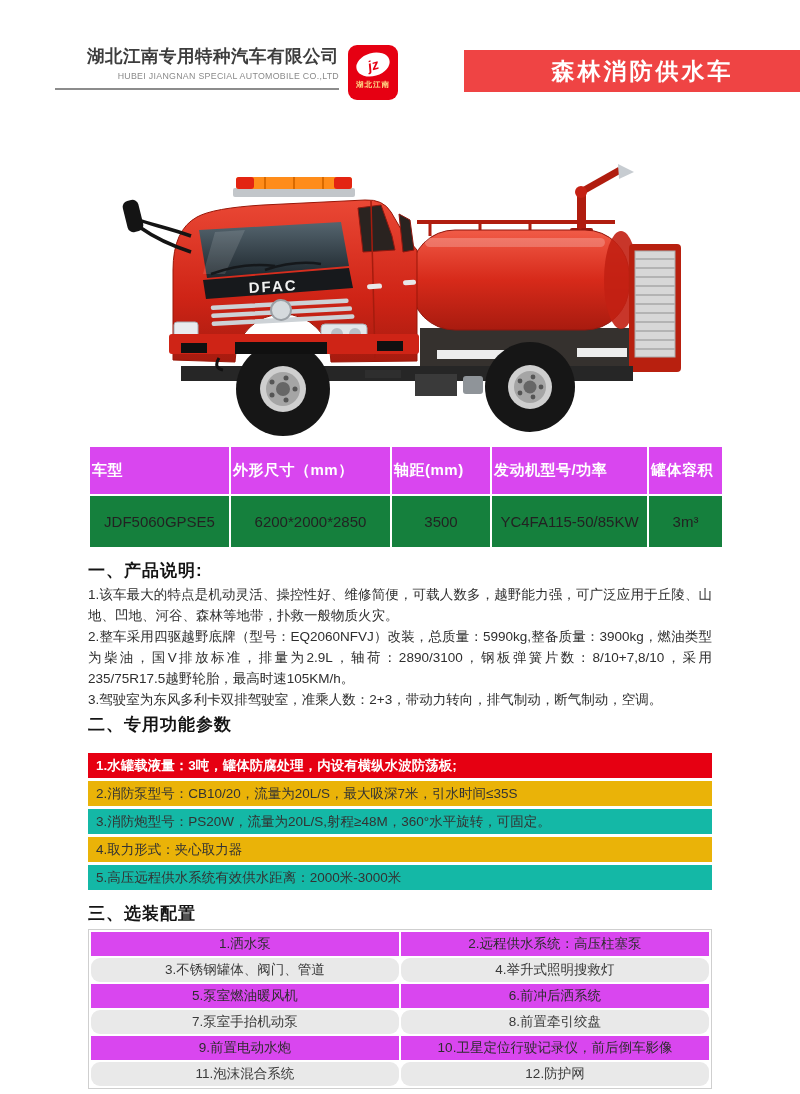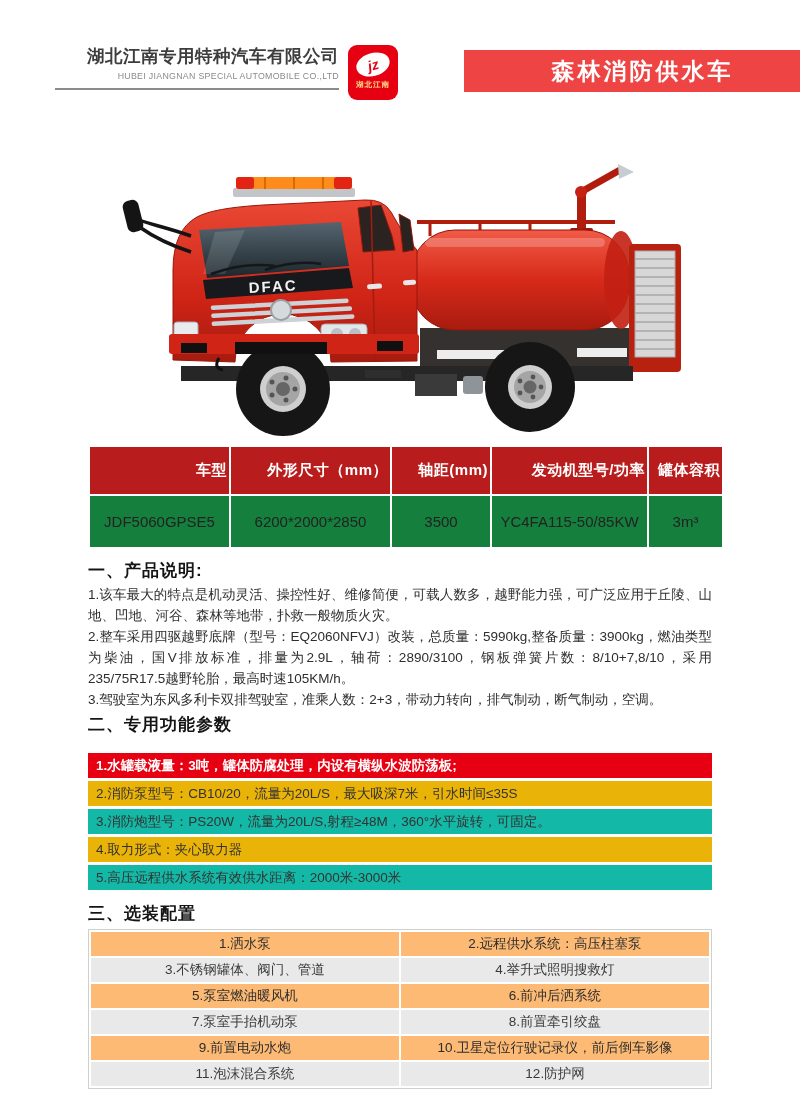--- a/index.html
+++ b/index.html
@@ -23,41 +23,41 @@
   .logo-caption { text-align:center; color:#ffe08a; font-size:7.5px;
     letter-spacing:1px; margin-top:4px; font-weight:bold; }
   .banner { position:absolute; left:464px; top:50px; width:357px; height:42px;
     background:#ef4444; color:#fff; display:flex; align-items:center; justify-content:center;
     font-size:23px; font-weight:bold; letter-spacing:3px; }
   
   .truck-wrap { position:absolute; left:115px; top:138px; width:570px; height:300px; }
   
   .lower { position:absolute; left:88px; top:445px; width:624px; }
   table.spec { width:624px; border-collapse:separate; border-spacing:2px; table-layout:fixed; }
-  table.spec th { background:#b91c1c; color:#fff; font-size:15px; font-weight:bold;
-    padding:14px 2px; text-align:right; letter-spacing:0.5px; }
+  table.spec th { background:#d946ef; color:#fff; font-size:15px; font-weight:bold;
+    padding:14px 2px; text-align:left; letter-spacing:0.5px; }
   table.spec td { background:#15803d; color:#222; font-size:15px;
     padding:17px 2px; text-align:center; }
   h2.sec { font-size:17px; font-weight:bold; color:#141414; letter-spacing:1px; }
   .sec1 { margin-top:10px; }
   .paras { margin-top:2px; }
   .paras p { font-size:13.5px; line-height:21px; color:#2e2e2e; text-align:justify; }
   .sec2 { margin-top:3px; }
   .features { margin-top:6px; }
   .feature-row { height:25px; line-height:25px; font-size:13.5px;
     padding-left:8px; margin-bottom:3px; white-space:nowrap; overflow:hidden; }
   .row-red   { background:#e60012; color:#ffffff; font-weight:bold;margin-top:17px; }
   .row-light { background:#eab308; color:#333; }
   .row-dark  { background:#14b8a6; color:#333; }
   .sec3 { margin-top:12px; }
   table.opts { width:624px; border-collapse:separate; border-spacing:2px;
     table-layout:fixed; margin-top:4px; border:1px solid #cfcfcf; }
   table.opts td { font-size:13.5px; text-align:center; padding:3px 2px; height:22px; }
-  tr.opt-dark td  { background:#fdba74; color:#2d2d2d; }
-  tr.opt-light td { background:#e9e9e9; color:#3a3a3a; }
+  tr.opt-dark td  { background:#d946ef; color:#2d2d2d; }
+  tr.opt-light td { background:#e9e9e9; color:#3a3a3a;border-radius:9px; }
 </style>
 </head>
 <body>
 
 <div class="page">
 
   <div class="company">
     <div class="company-cn">湖北江南专用特种汽车有限公司</div>
     <div class="company-en">HUBEI JIANGNAN SPECIAL AUTOMOBILE CO.,LTD</div>
   </div>

